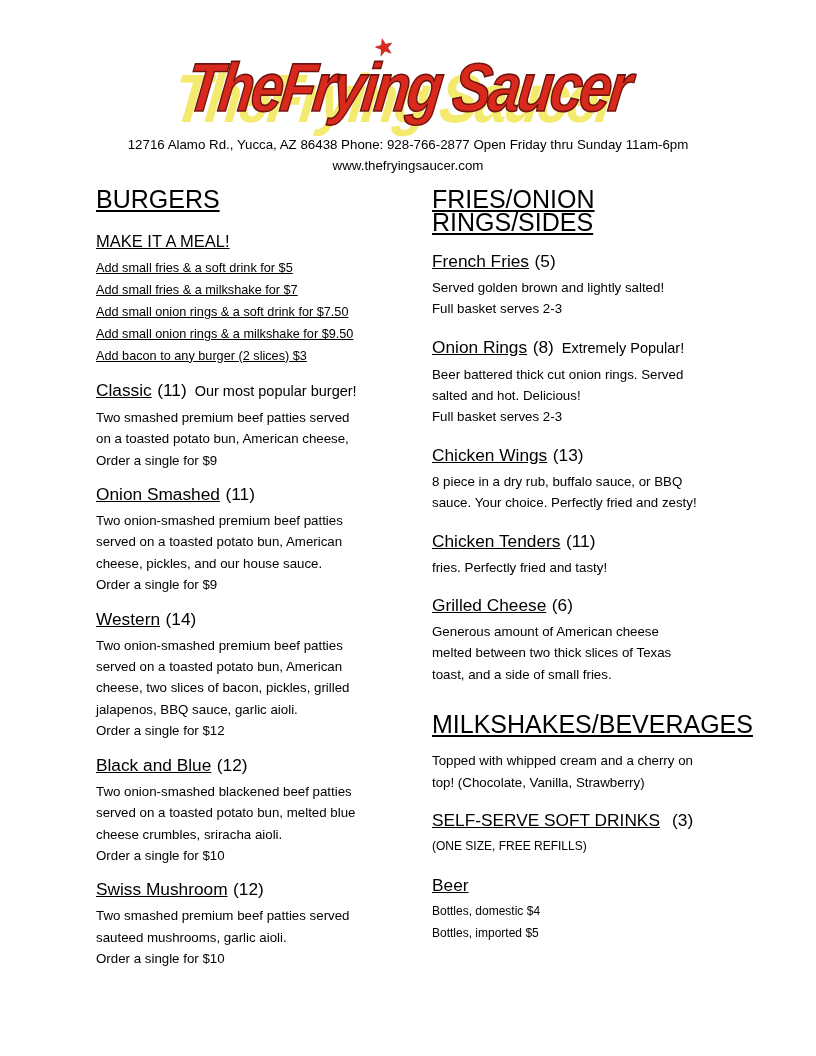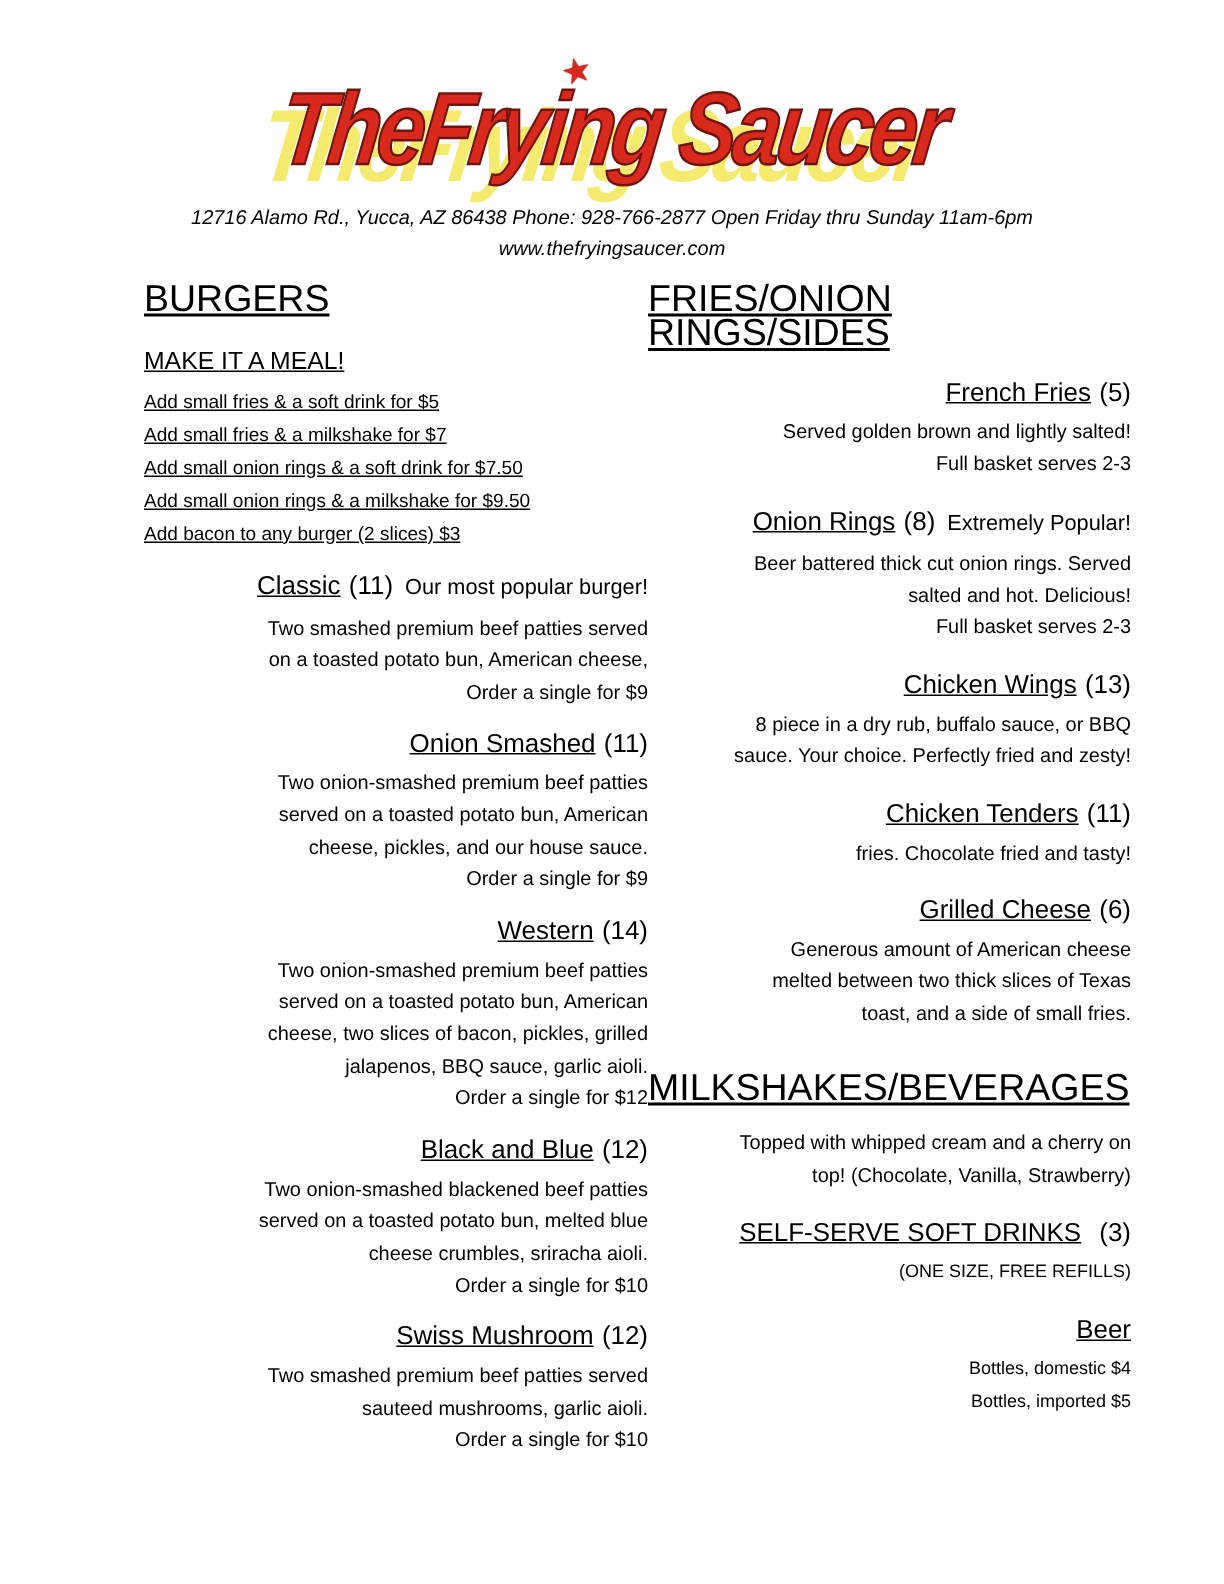--- a/index.html
+++ b/index.html
@@ -22,35 +22,35 @@
   }
   .logo-yellow { color:#f3ea6e; transform:translate(-13px,11px) skewX(-7deg) scaleY(1.18); }
   .logo-red { color:#d9291c; -webkit-text-stroke:1.4px #6e140e; }
   .logo-star {
     position:absolute; left:286px; top:-12px;
     font-size:23px; font-style:normal; color:#d9291c;
     text-shadow:0 0 1px #6e140e; transform:rotate(-14deg); z-index:3;
   }
 
   
-  .header-lines { margin-top:6px; text-align:center; font-size:13.3px; line-height:21.4px;font-style:italic; }
+  .header-lines { margin-top:6px; text-align:center; font-size:13.3px; line-height:21.4px; }
 
   
   .columns { display:flex; margin:11px 0 0 96px; }
   .col-left { width:336px; }
   .col-right { width:322px; }
 
   .section-title { font-size:25px; line-height:23px; text-decoration:underline; }
   .section-title.mid { margin-top:28px; }
 
   .meal-title { margin-top:20px; font-size:16.5px; line-height:21px; text-decoration:underline; }
   .meal-options { margin-top:5px; }
   .meal-option { font-size:12.7px; line-height:22px; text-decoration:underline; }
 
-  .menu-item { margin-top:10px;text-align:right; }
+  .menu-item { margin-top:10px; }
   .col-right .menu-item { margin-top:14px; }
   .item-heading { font-size:17.3px; line-height:26px; margin-bottom:3px; white-space:nowrap; }
   .item-name { text-decoration:underline; }
   .item-price { margin-left:0.32em; }
   .item-price.wide-gap { margin-left:0.7em; }
   .item-note { font-size:14.5px; margin-left:0.55em; }
   .item-body { font-size:13.3px; line-height:21.4px; }
   .item-body.lg { font-size:12px; line-height:21.4px; margin-top:1px; }
 </style>
 </head>
@@ -158,21 +158,21 @@
           <span class="item-name">Chicken Wings</span><span class="item-price">(13)</span>
         </div>
         <div class="item-body">8 piece in a dry rub, buffalo sauce, or BBQ</div>
         <div class="item-body">sauce. Your choice. Perfectly fried and zesty!</div>
       </div>
 
       <div class="menu-item">
         <div class="item-heading">
           <span class="item-name">Chicken Tenders</span><span class="item-price">(11)</span>
         </div>
-        <div class="item-body">fries. Chocolate fried and tasty!</div>
+        <div class="item-body">fries. Perfectly fried and tasty!</div>
       </div>
 
       <div class="menu-item">
         <div class="item-heading">
           <span class="item-name">Grilled Cheese</span><span class="item-price">(6)</span>
         </div>
         <div class="item-body">Generous amount of American cheese</div>
         <div class="item-body">melted between two thick slices of Texas</div>
         <div class="item-body">toast, and a side of small fries.</div>
       </div>

